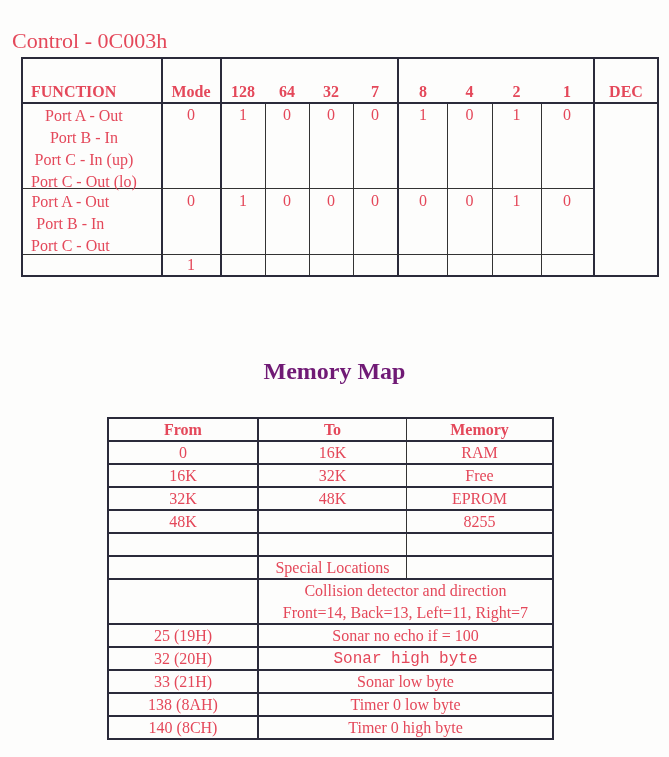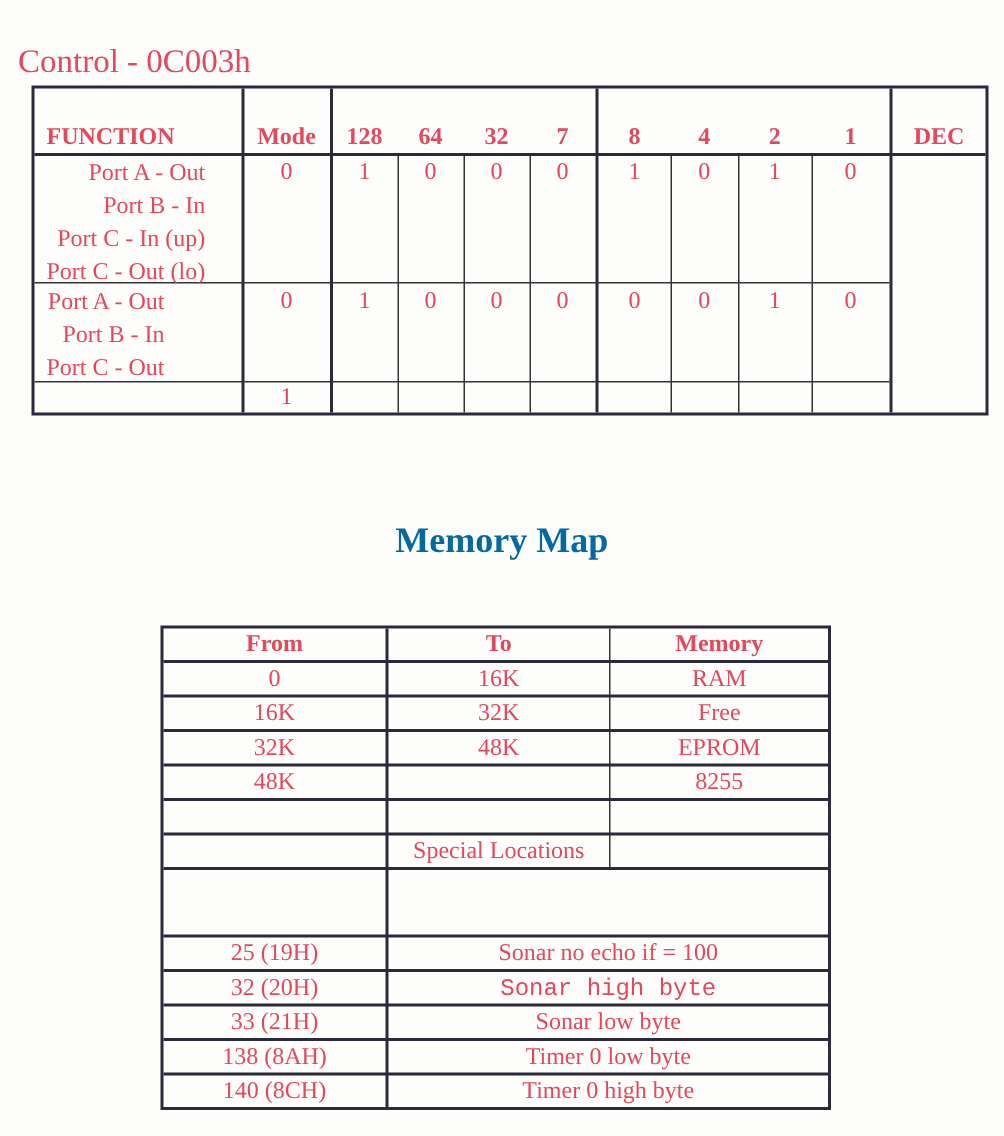--- a/index.html
+++ b/index.html
@@ -15,24 +15,24 @@
     font-size: 22px; color: #e4485a;
   }
   .title1 span { position: relative; left: 12px; }
   .ctrl { left: 21px; top: 57px; width: 638px; height: 220px; border: 2px solid #2a2a3a; box-sizing: border-box; }
   .vl { position: absolute; background: #333; width: 1px; }
   .vl.thick { width: 2px; background: #2a2a3a; }
   .hl { position: absolute; background: #333; height: 1px; }
   .hl.thick { height: 2px; background: #2a2a3a; }
   .hdr { position: absolute; font-weight: bold; font-size: 16px; text-align: center; top: 24px; }
   .cell { position: absolute; font-size: 16px; text-align: center; }
-  .fn { position: absolute; left: 8px; font-size: 16px; line-height: 22px; text-align: right; }
+  .fn { position: absolute; left: 8px; font-size: 16px; line-height: 22px; text-align: center; }
   .title2 {
-    left: 0; width: 669px; top: 348px; text-align: center;
-    font-size: 24px; font-weight: bold; color: #0369a1;
+    left: 0; width: 669px; top: 358px; text-align: center;
+    font-size: 24px; font-weight: bold; color: #701a75;
   }
   .mem { left: 107px; top: 417px; width: 447px; height: 323px; border: 2px solid #2a2a3a; box-sizing: border-box; }
   .mcell { position: absolute; font-size: 16px; text-align: center; line-height: 22px; }
   .mhdr { font-weight: bold; }
 </style>
 </head>
 <body>
 
 <div class="abs title1"><span>Control - 0C003h</span></div>
 
@@ -134,20 +134,24 @@
   <div class="mcell" style="left:0;width:148px;top:69px;">32K</div>
   <div class="mcell" style="left:150px;width:147px;top:69px;">48K</div>
   <div class="mcell" style="left:298px;width:145px;top:69px;">EPROM</div>
 
   <div class="mcell" style="left:0;width:148px;top:92px;">48K</div>
   <div class="mcell" style="left:150px;width:147px;top:92px;"></div>
   <div class="mcell" style="left:298px;width:145px;top:92px;">8255</div>
 
   <div class="mcell" style="left:150px;width:147px;top:138px;">Special Locations</div>
 
+  <div class="mcell" style="left:150px;width:293px;top:161px;">
+    <div>Collision detector and direction</div>
+    <div>Front=14, Back=13, Left=11, Right=7</div>
+  </div>
 
   <div class="mcell" style="left:0;width:148px;top:206px;">25 (19H)</div>
   <div class="mcell" style="left:150px;width:293px;top:206px;">Sonar no echo if = 100</div>
 
   <div class="mcell" style="left:0;width:148px;top:229px;">32 (20H)</div>
   <div class="mcell" style="left:150px;width:293px;top:229px;font-family:Liberation Mono, monospace;">Sonar high byte</div>
 
   <div class="mcell" style="left:0;width:148px;top:252px;">33 (21H)</div>
   <div class="mcell" style="left:150px;width:293px;top:252px;">Sonar low byte</div>
 

